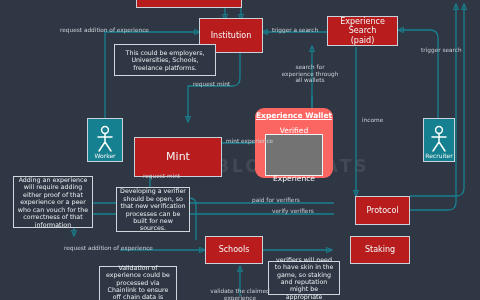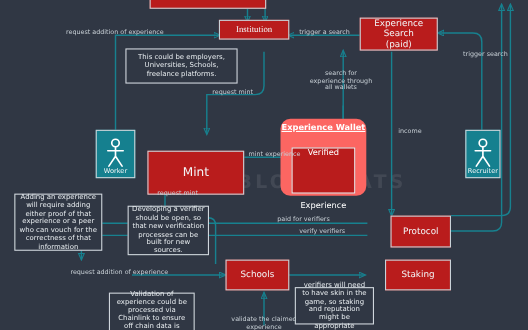--- a/index.html
+++ b/index.html
@@ -20,23 +20,23 @@
 
   .note{position:absolute;box-sizing:border-box;background:#303744;
         border:1.5px solid #cfd6dc;color:#e7ecef;text-align:center;
         display:flex;align-items:center;justify-content:center;padding:2px 3px;
         line-height:1.18;}
 
   .wallet{position:absolute;box-sizing:border-box;background:#fc6662;
           border-radius:9px;display:flex;flex-direction:column;align-items:center;}
   .wallet .wtitle{color:#ffffff;font-weight:bold;text-decoration:underline;
                   margin-top:3px;margin-bottom:14px;}
-  .wallet .inner{background:#b91c1c;border:1.5px solid #eef2f4;color:#ffffff;
+  .wallet .inner{background:#737373;border:1.5px solid #eef2f4;color:#ffffff;
                  text-align:center;display:flex;align-items:center;
-                 justify-content:space-between;line-height:1.15;gap:39px;}
+                 justify-content:center;line-height:1.15;gap:39px;}
 
   .elabel{position:absolute;color:#c6ced4;text-align:center;line-height:1.15;
           white-space:nowrap;}
   .elabel.wrap{white-space:normal;}
 
   .wm{position:absolute;left:168px;top:128px;width:200px;height:60px;
       opacity:.085;pointer-events:none;}
   .wm .wmtxt{position:absolute;left:48px;top:28px;color:#ffffff;font-size:17px;
              letter-spacing:3px;font-weight:bold;}
   .wm .bar{position:absolute;bottom:16px;background:#ffffff;}
@@ -94,21 +94,21 @@
 
       <path d="M410,196 L456,196 Q464,196 464,188 L464,4"></path>
       <path d="M410,210 L448,210 Q456,210 456,202 L456,4"></path>
     </g>
   </svg>
 
   <div class="node" style="left:136px;top:-16px;width:106px;height:24px;font-size:8px;">
     <span></span>
   </div>
 
-  <div class="node" style="left:199px;top:18px;width:64px;height:18px;font-size:8px;font-family:Liberation Serif, serif;">
+  <div class="node" style="left:199px;top:18px;width:64px;height:35px;font-size:8px;">
     <span>Institution</span>
   </div>
 
   <div class="node" style="left:327px;top:16px;width:71px;height:30px;font-size:8px;flex-direction:column;">
     <span>Experience Search</span>
     <span>(paid)</span>
   </div>
 
   <div class="node" style="left:134px;top:137px;width:88px;height:40px;font-size:11px;">
     <span>Mint</span>

